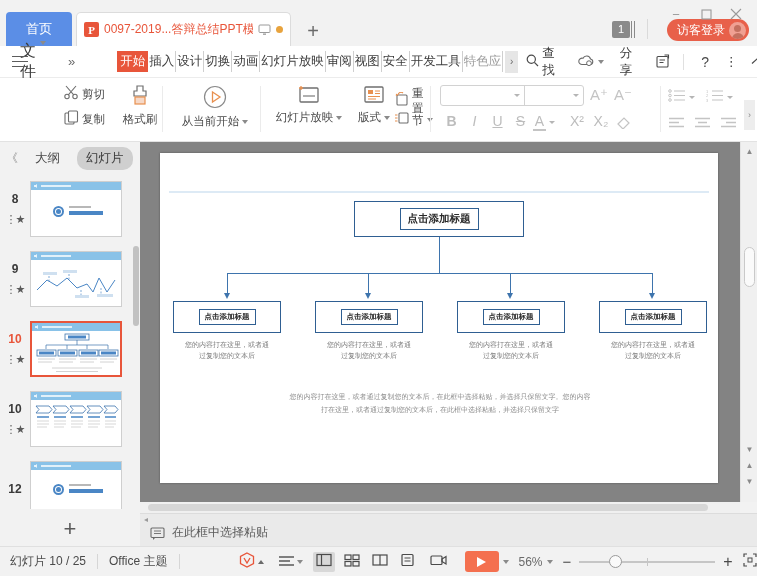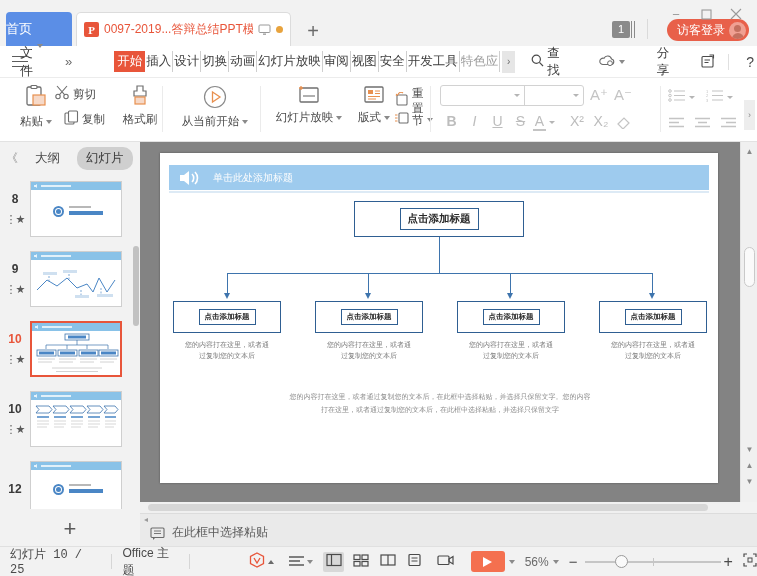--- a/index.html
+++ b/index.html
@@ -14,21 +14,21 @@
 
   
   .titlebar {
     position: absolute; left: 0; top: 0; width: 757px; height: 46px;
     background: #f2f2f2;
   }
   .tab-home {
     position: absolute; left: 6px; top: 12px; width: 66px; height: 34px;
     background: #5b8ee6; border-radius: 4px 4px 0 0;
     color: #fff; font-size: 13px; display: flex; align-items: center;
-    justify-content: flex-start; cursor: default;
+    justify-content: center; cursor: default;
   }
   .tab-doc {
     position: absolute; left: 76px; top: 12px; width: 215px; height: 34px;
     background: #fff; border: 1px solid #dcdcdc; border-bottom: none;
     border-radius: 5px 5px 0 0;
     display: flex; align-items: center; padding: 0 7px; gap: 5px;
   }
   .wps-logo {
     width: 15px; height: 15px; background: #e8553a; border-radius: 2px;
     color: #fff; font-size: 11px; font-weight: bold;
@@ -82,39 +82,39 @@
   .menubar {
     position: absolute; left: 0; top: 46px; width: 757px; height: 32px;
     background: #fff; border-bottom: 1px solid #ececec;
     display: flex; align-items: center;
   }
   .hamburger { margin-left: 12px; width: 16px; height: 12px; position: relative; }
   .hamburger span { position: absolute; left: 0; width: 16px; height: 1.6px; background: #5c5c5c; }
   .hamburger span:nth-child(1){ top: 0; }
   .hamburger span:nth-child(2){ top: 5px; }
   .hamburger span:nth-child(3){ top: 10px; }
-  .file-btn { margin-left: 8px; font-size: 13px; color: #3c3c3c; display: flex; align-items: flex-start; gap: 4px; }
+  .file-btn { margin-left: 8px; font-size: 16px; color: #3c3c3c; display: flex; align-items: flex-start; gap: 4px; }
   .caret { width: 0; height: 0; border-left: 3.5px solid transparent; border-right: 3.5px solid transparent;
            border-top: 4px solid #8a8a8a; }
   .mdiv { width: 1px; height: 16px; background: #e0e0e0; margin: 0 8px; }
   .chev-more { font-size: 13px; color: #6a6a6a; margin: 0 6px; }
   .ribbon-tabs { display: flex; align-items: center; margin-left: 36px; }
   .rtab {
     font-size: 12.5px; color: #3c3c3c; padding: 3px 1px; white-space: nowrap;
     border-right: 1px solid #cfcfcf; line-height: 15px;
   }
   .rtab:last-child { border-right: none; }
   .rtab.active { background: #e8553a; color: #fff; border-right: none; padding: 3px 3px; }
   .rtab.dim { color: #9a9a9a; }
   .rtab-next {
     width: 13px; height: 22px; background: #e6e6e6; color: #6a6a6a; font-size: 10px;
     display: flex; align-items: center; justify-content: center; margin-left: 2px;
   }
   .menu-right { margin-left: auto; display: flex; align-items: center; gap: 0; padding-right: 6px; }
-  .mr-item { display: flex; align-items: center; gap: 3px; font-size: 12.5px; color: #3c3c3c; padding: 0 16px; }
+  .mr-item { display: flex; align-items: center; gap: 3px; font-size: 12.5px; color: #3c3c3c; padding: 0 8px; }
   .mr-icon { width: 30px; display: flex; align-items: center; justify-content: center; }
 
   
   .ribbon {
     position: absolute; left: 0; top: 78px; width: 757px; height: 64px;
     background: #fff; border-bottom: 1px solid #e2e2e2;
   }
   .rgroup { position: absolute; top: 0; height: 62px; }
   .rsep { position: absolute; top: 8px; width: 1px; height: 46px; background: #ebebeb; }
   .ico-lbl { font-size: 11.5px; color: #4a4a4a; }
@@ -391,35 +391,22 @@
       <svg width="13" height="9" viewBox="0 0 13 9">
           <path d="M1 6.5 L6.5 1.5 L12 6.5" fill="none" stroke="#4a4a4a" stroke-width="1.2"></path>
         </svg>
     </span>
   </span>
 </div>
 
 <div class="ribbon">
 
   <div class="rgroup" style="left:8px;width:150px;">
-    <div class="stacked" style="position:absolute;left:6px;top:6px;width:44px;">
-      <span>
-        <svg width="26" height="26" viewBox="0 0 26 26">
-            <rect x="4" y="3" width="14" height="18" rx="1.5" fill="none" stroke="#6f6f6f" stroke-width="1.3"></rect>
-            <rect x="8" y="1.5" width="6" height="3" rx="1" fill="#fff" stroke="#6f6f6f" stroke-width="1.2"></rect>
-            <rect x="10" y="11" width="12" height="10" fill="#f6d9c8" stroke="#e8904f" stroke-width="1.2"></rect>
-          </svg>
-      </span>
-      <span class="inline">
-        <span class="ico-lbl">粘贴</span>
-        <span class="caret"></span>
-      </span>
-    </div>
-
-    <div style="position:absolute;left:47px;top:7px;" class="inline">
+
+    <div style="position:absolute;left:56px;top:7px;" class="inline">
       <span>
         <svg width="15" height="15" viewBox="0 0 15 15">
             <circle cx="3" cy="11.5" r="2.2" fill="none" stroke="#6f6f6f" stroke-width="1.1"></circle>
             <circle cx="11" cy="11.5" r="2.2" fill="none" stroke="#6f6f6f" stroke-width="1.1"></circle>
             <path d="M4.3 9.8 L12 1 M9.7 9.8 L2 1" stroke="#6f6f6f" stroke-width="1.1" fill="none"></path>
           </svg>
       </span>
       <span class="ico-lbl">剪切</span>
     </div>
 
@@ -720,30 +707,20 @@
 
   <div class="addslide">
     <span>+</span>
   </div>
 </div>
 
 <div class="stage">
   <div class="stage-inner">
     <div class="slide">
 
-      <div class="slide-title-band">
-        <span class="speaker-ico">
-          <svg width="24" height="18" viewBox="0 0 24 18">
-            <path d="M1 6 H5 L10 2 L10 16 L5 12 H1 Z" fill="#ffffff"></path>
-            <path d="M13 5 A5.5 5.5 0 0 1 13 13" fill="none" stroke="#fff" stroke-width="1.6"></path>
-            <path d="M16 3 A8.5 8.5 0 0 1 16 15" fill="none" stroke="#fff" stroke-width="1.6"></path>
-          </svg>
-        </span>
-        <span class="title-ph">单击此处添加标题</span>
-      </div>
       <div class="band-underline"></div>
 
       <div class="diagram">
 
         <div class="node-outer" style="left:194px;top:6px;width:170px;height:36px;">
           <span class="node-inner">点击添加标题</span>
         </div>
 
         <div class="vline" style="left:279px;top:42px;height:36px;"></div>
 
@@ -822,21 +799,21 @@
           <rect x="1" y="1" width="13" height="9.5" rx="1" fill="none" stroke="#6a6a6a" stroke-width="1.1"></rect>
           <path d="M4 4 H11 M4 6.5 H11" stroke="#6a6a6a" stroke-width=".9"></path>
           <path d="M3 10.5 L3 13 L5.5 10.5" fill="#6a6a6a"></path>
         </svg>
     </span>
     <span class="notes-ph">在此框中选择粘贴</span>
   </div>
 </div>
 
 <div class="statusbar">
-  <span class="sb-txt" style="margin-left:10px;font-family:Liberation Mono, monospace;">幻灯片 10 / 25</span>
+  <span class="sb-txt" style="margin-left:10px;">幻灯片 10 / 25</span>
   <span class="sbdiv"></span>
   <span class="sb-txt">Office 主题</span>
   <span class="sbdiv"></span>
 
   <span style="margin-left:48px;display:flex;align-items:center;gap:3px;">
     <span>
       <svg width="16" height="16" viewBox="0 0 16 16">
           <path d="M8 1 L14.5 4.5 L14.5 11.5 L8 15 L1.5 11.5 L1.5 4.5 Z" fill="none" stroke="#e8553a" stroke-width="1.3"></path>
           <path d="M5 6 L8 11 L11 6" fill="none" stroke="#e8553a" stroke-width="1.3"></path>
         </svg>

